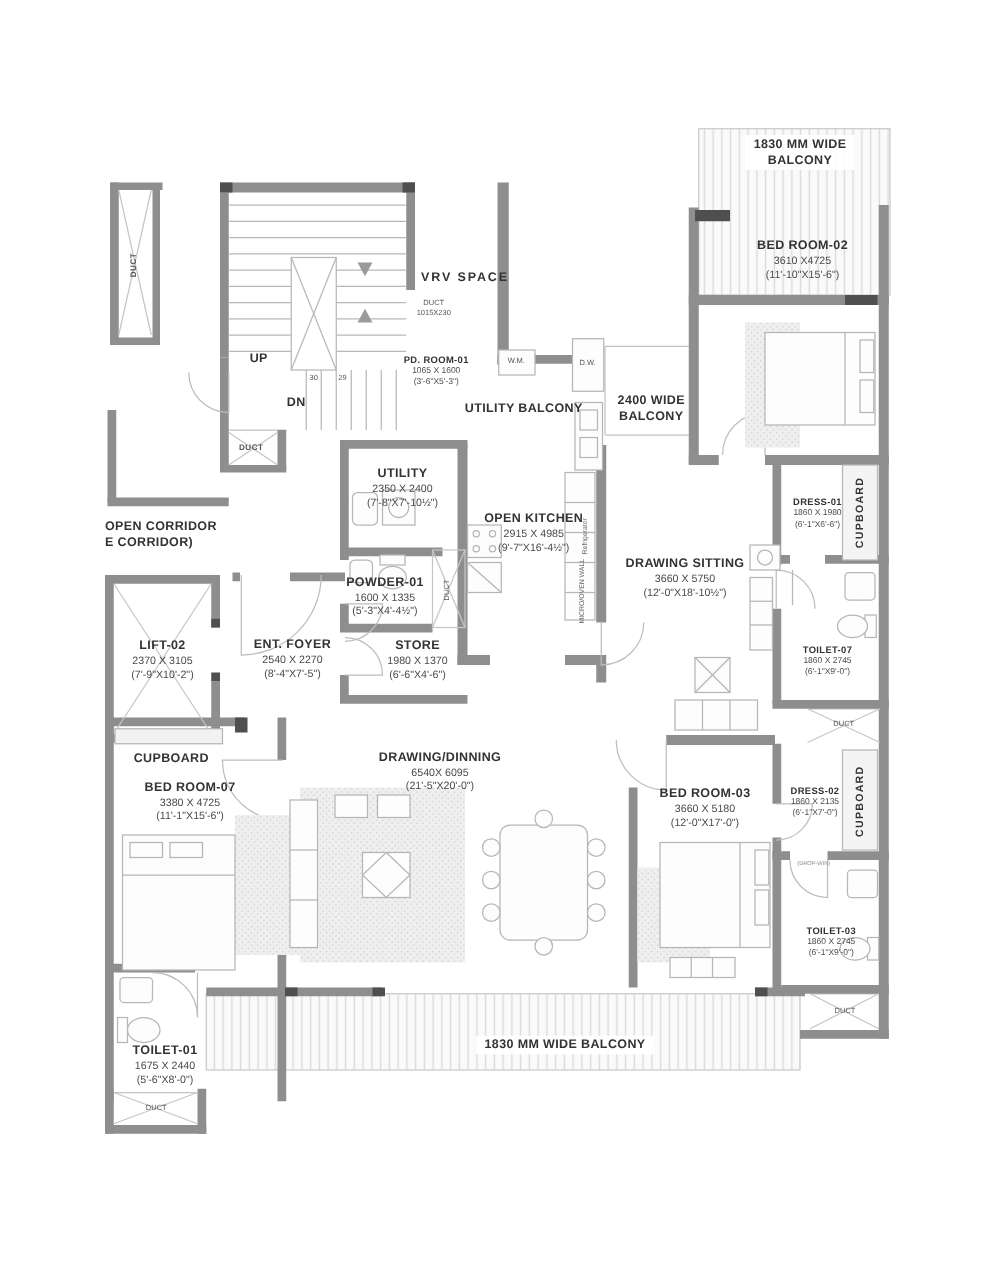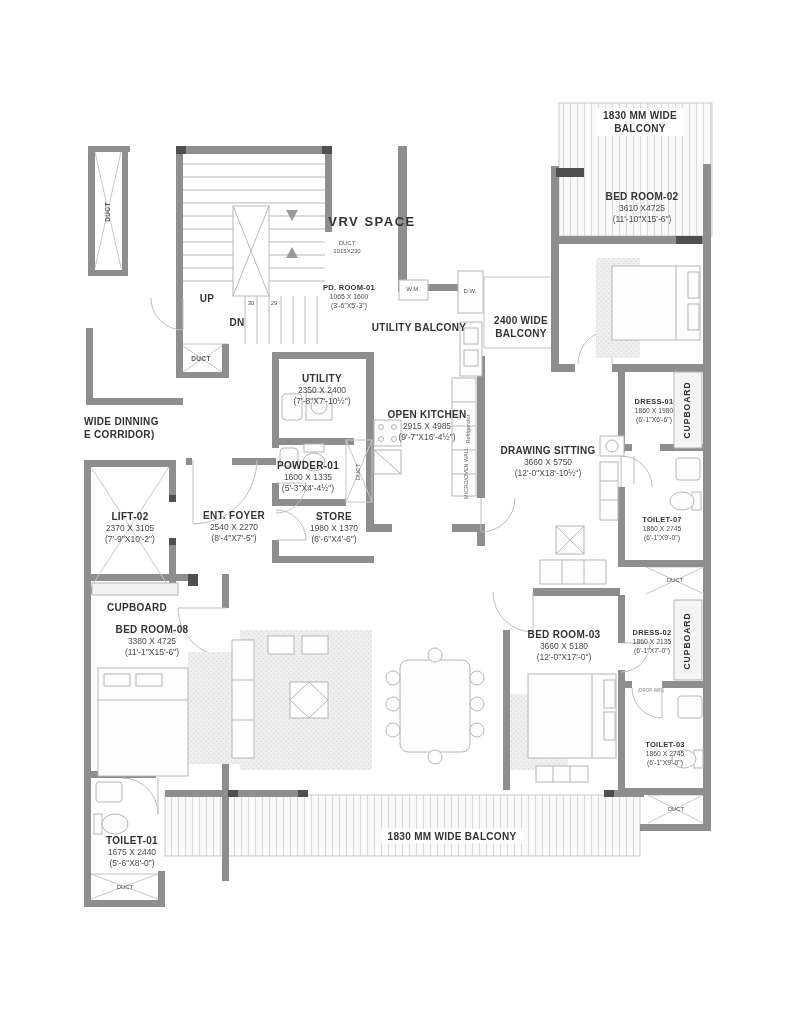--- a/index.html
+++ b/index.html
@@ -5,21 +5,21 @@
   html,body{margin:0;padding:0;background:#ffffff}
   body{width:800px;height:1024px;font-family:"Liberation Sans",sans-serif;color:#3d3d3d}
   .plan{position:relative;width:800px;height:1024px;overflow:hidden;background:#ffffff}
   .plan > svg{position:absolute;left:0;top:0}
   .lbl{position:absolute;display:flex;flex-direction:column;align-items:center;text-align:center;
        transform:translate(-50%,-50%);line-height:1.3;white-space:nowrap;color:#3a3a3a}
   .lbl .n{font-weight:700;font-size:10px;letter-spacing:.3px;color:#333}
   .lbl .d{font-size:8.5px;color:#4a4a4a}
   .sm .n{font-size:7.5px}
   .sm .d{font-size:6.8px}
-  .big .n{font-size:13px;letter-spacing:1.5px}
+  .big .n{font-size:10px;letter-spacing:1.5px}
   .tiny{font-size:6.5px;font-weight:700;letter-spacing:.4px;color:#555}
   .t2{font-size:6px;font-weight:400;letter-spacing:0}
   .micro{font-size:5.5px;font-weight:400;color:#666;letter-spacing:0}
   .drop{font-size:4.5px;font-weight:400;color:#888}
   .v{transform:translate(-50%,-50%) rotate(-90deg)}
   .vb .n{font-size:8.5px;letter-spacing:1px}
   .bg{background:rgba(255,255,255,.93);padding:1px 7px}
   .corr{transform:translate(0,-50%);align-items:flex-start;text-align:left}
 </style>
 </head>
@@ -354,21 +354,21 @@
 
 <div class="lbl" style="left:419px;top:327px">
   <span class="n">UTILITY BALCONY</span>
 </div>
 
 <div class="lbl" style="left:521px;top:327px">
   <span class="n">2400 WIDE</span>
       <span class="n">BALCONY</span>
 </div>
 
-<div class="lbl" style="left:207px;top:298px">
+<div class="lbl" style="left:207px;top:287px">
       <span class="n">UP</span>
     </div>
 <div class="lbl" style="left:237px;top:322px">
       <span class="n">DN</span>
     </div>
 <div class="lbl tiny t2" style="left:251px;top:304px">
       <span>30</span>
     </div>
 <div class="lbl tiny t2" style="left:274px;top:304px">
       <span>29</span>
@@ -431,46 +431,51 @@
 <div class="lbl sm" style="left:662px;top:529px">
   <span class="n">TOILET-07</span>
       <span class="d">1860 X 2745</span>
       <span class="d">(6'-1"X9'-0")</span>
 </div>
 <div class="lbl tiny t2" style="left:675px;top:581px">
       <span>DUCT</span>
     </div>
 
 <div class="lbl corr" style="left:84px;top:428px">
-  <span class="n">WIDE DINNING</span>
+  <span class="n">OPEN CORRIDOR</span>
       <span class="n">E CORRIDOR)</span>
 </div>
 
 <div class="lbl" style="left:130px;top:528px">
   <span class="n">LIFT-02</span>
       <span class="d">2370  X 3105</span>
       <span class="d">(7'-9"X10'-2")</span>
 </div>
 
 <div class="lbl" style="left:234px;top:527px">
   <span class="n">ENT. FOYER</span>
       <span class="d">2540 X 2270</span>
       <span class="d">(8'-4"X7'-5")</span>
 </div>
 
 <div class="lbl" style="left:137px;top:607px">
       <span class="n">CUPBOARD</span>
     </div>
 
 <div class="lbl" style="left:152px;top:641px">
-  <span class="n">BED ROOM-08</span>
+  <span class="n">BED ROOM-07</span>
       <span class="d">3380  X 4725</span>
       <span class="d">(11'-1"X15'-6")</span>
 </div>
 
+<div class="lbl" style="left:352px;top:617px">
+  <span class="n">DRAWING/DINNING</span>
+      <span class="d">6540X 6095</span>
+      <span class="d">(21'-5"X20'-0")</span>
+</div>
 
 <div class="lbl" style="left:564px;top:646px">
   <span class="n">BED ROOM-03</span>
       <span class="d">3660 X 5180</span>
       <span class="d">(12'-0"X17'-0")</span>
 </div>
 
 <div class="lbl sm" style="left:652px;top:642px">
   <span class="n">DRESS-02</span>
       <span class="d">1860 X 2135</span>

